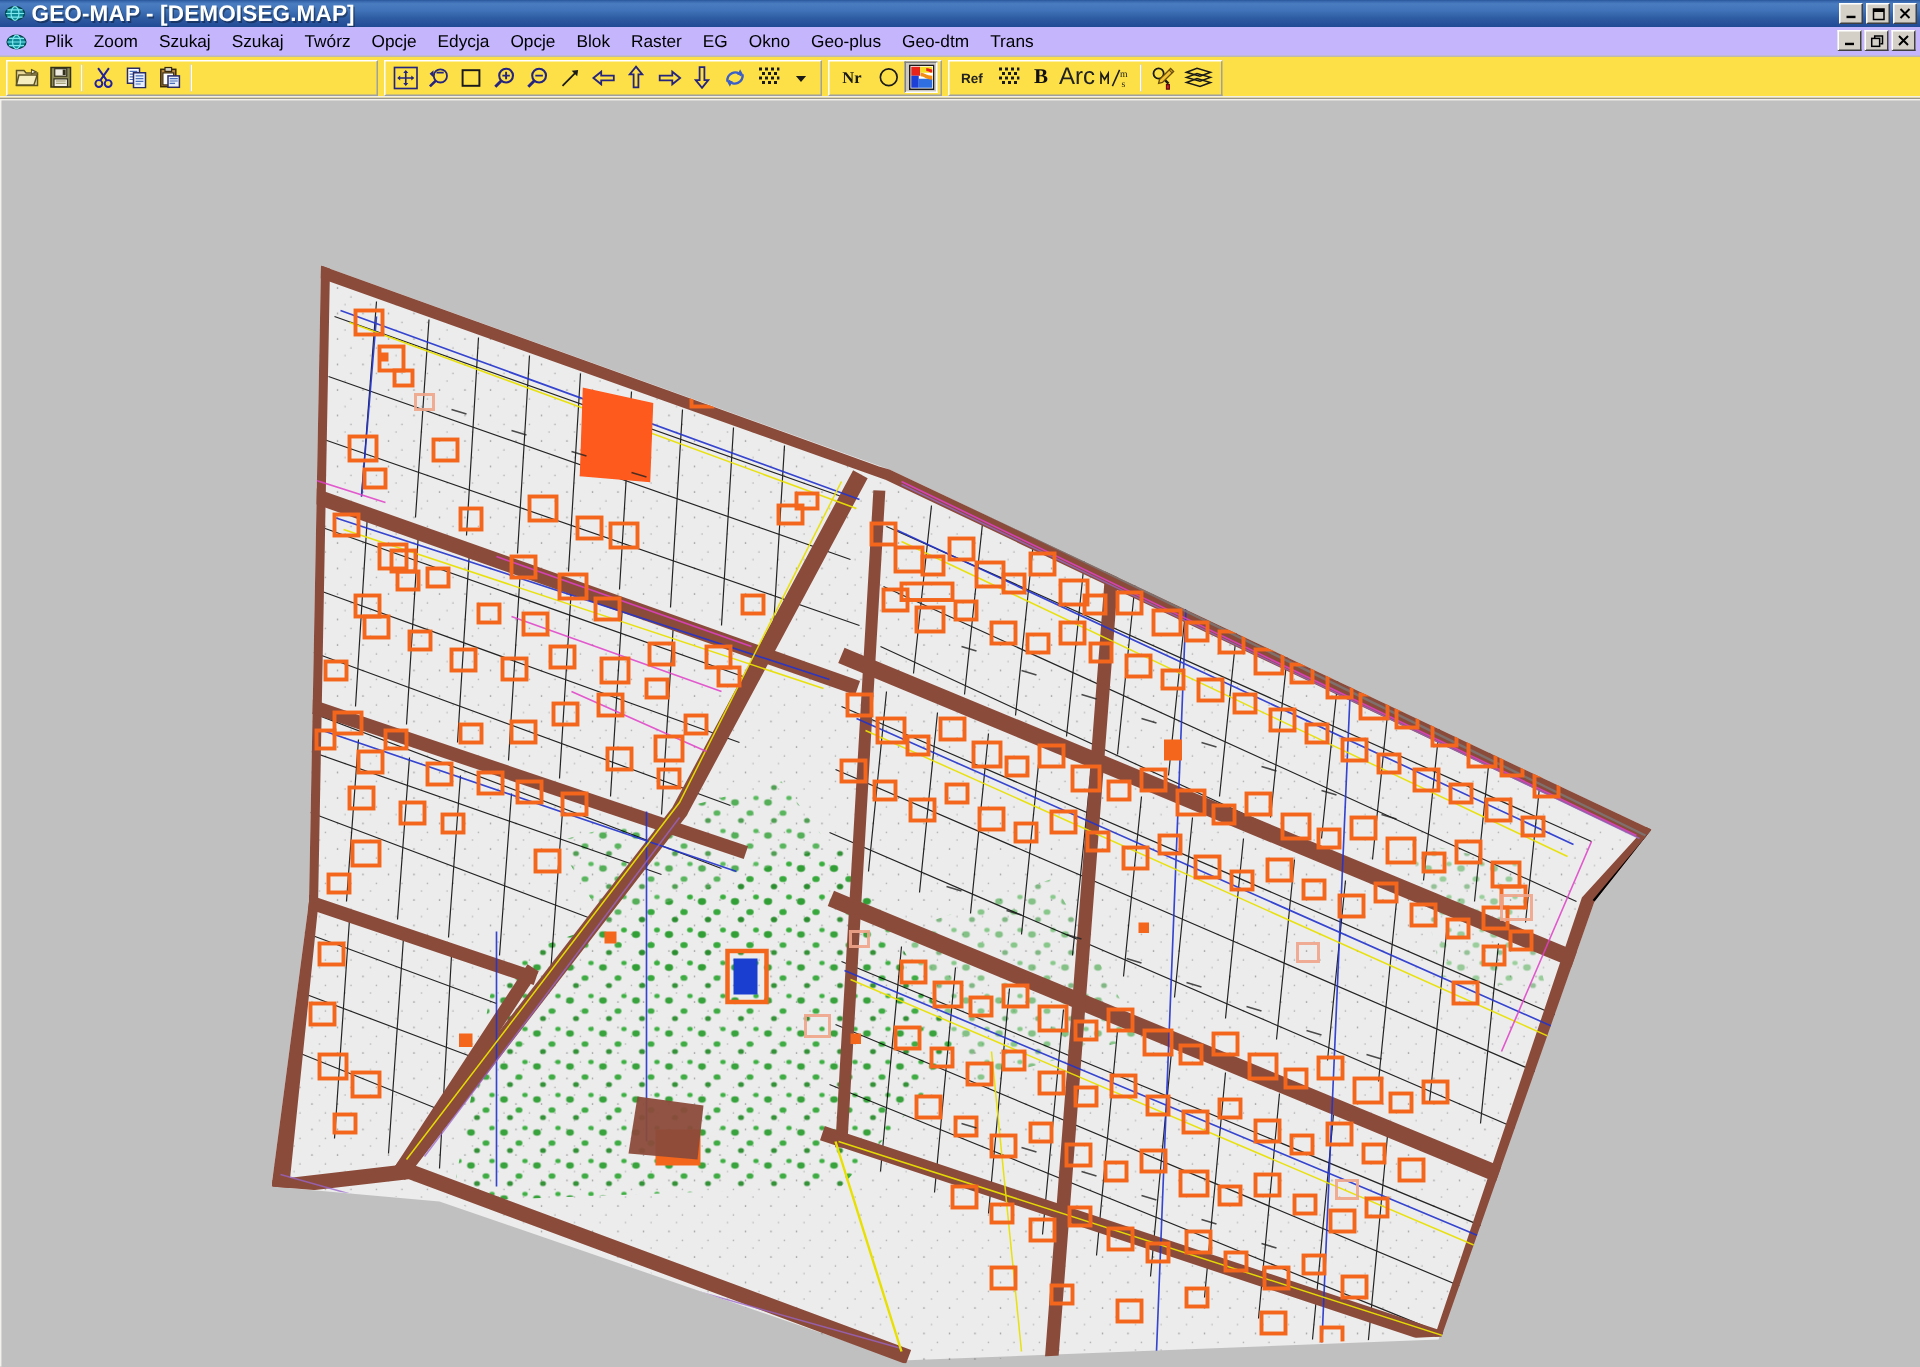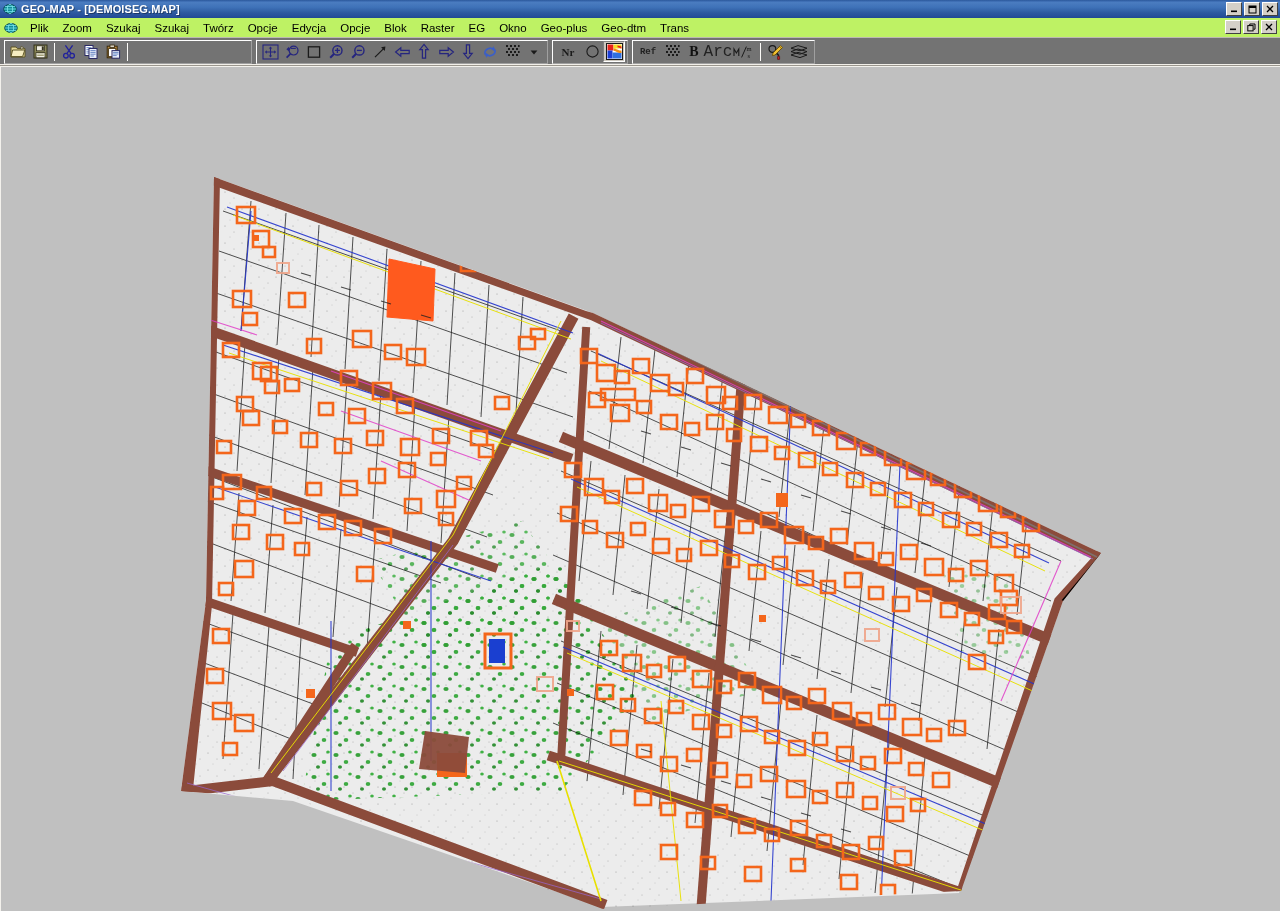--- a/index.html
+++ b/index.html
@@ -17,37 +17,37 @@
        #2a5699 0%, #3a6ab0 6%, #4a7cc0 14%, #3f72b8 40%,
        #2d5aa0 70%, #27509a 88%, #1f4a93 100%);
     display: flex; align-items: center;
     position: relative;
   }
   #titlebar .tb-icon {
     width: 14px; height: 14px; margin-left: 3px; margin-right: 4px;
     flex: 0 0 auto;
   }
   #titlebar .tb-text {
-    color: #ffffff; font-size: 11px; font-weight: bold;
+    color: #ffffff; font-size: 15px; font-weight: bold;
     letter-spacing: 0.1px; white-space: nowrap;
     text-shadow: 1px 1px 0 rgba(0,0,0,.35);
   }
   .wbtns { position: absolute; right: 2px; top: 2px; display: flex; gap: 2px; }
   .wbtn {
     width: 16px; height: 14px;
     background: #d4d0c8;
     border: 1px solid; border-color: #ffffff #404040 #404040 #ffffff;
     display: flex; align-items: center; justify-content: center;
     font-size: 9px; color: #000; line-height: 1;
   }
 
   
   #menubar {
     height: 20px; width: 100%;
-    background: #bef264;
+    background: #c4b5fd;
     display: flex; align-items: center;
     position: relative;
     border-bottom: 1px solid #bdb9b1;
   }
   #menubar .mb-icon { width: 14px; height: 14px; margin: 0 5px 0 4px; flex: 0 0 auto; }
   .menu-item {
     font-size: 11.5px; color: #000;
     padding: 2px 7px; white-space: nowrap; cursor: default;
   }
   .wbtns2 { position: absolute; right: 3px; top: 2px; display: flex; gap: 2px; }
@@ -55,21 +55,21 @@
     width: 16px; height: 14px;
     background: #d4d0c8;
     border: 1px solid; border-color: #ffffff #404040 #404040 #ffffff;
     display: flex; align-items: center; justify-content: center;
     font-size: 9px; color: #000; line-height: 1;
   }
 
   
   #toolbar {
     height: 28px; width: 100%;
-    background: #737373;
+    background: #fde047;
     display: flex; align-items: center;
     border-bottom: 1px solid #9a968e;
     position: relative;
   }
   #toolbar::after {
     content:""; position:absolute; left:0; right:0; bottom:0; height:1px;
     background:#f2efe9;
   }
   .tgroup {
     display: flex; align-items: center; height: 24px;
@@ -85,21 +85,21 @@
   .tbtn.active {
     border-color: #808080 #ffffff #ffffff #808080;
     background: #cdc8bf;
   }
   .tbtn.wide { width: 26px; }
   .tsep { width: 1px; height: 18px; margin: 0 3px;
           background: #9a968e; border-right: 1px solid #fcfbf8; flex: 0 0 auto; }
   .tspacer { width: 118px; height: 18px; flex: 0 0 auto; }
   .tlabel { font-size: 11px; font-weight: bold; color: #1a1a1a;
             font-family: "Liberation Serif", serif; }
-  .tlabel-sm { font-size: 9px; color: #222; font-weight: bold; font-family: Liberation Mono, monospace; }
+  .tlabel-sm { font-size: 9px; color: #222; font-weight: bold; }
 
   
   #canvas-wrap {
     position: absolute; left: 0; top: 66px;
     width: 1280px; height: 845px;
     background: #c0c0c0;
     border-top: 1px solid #f3f1ec;
     border-left: 1px solid #f3f1ec;
     overflow: hidden;
   }

